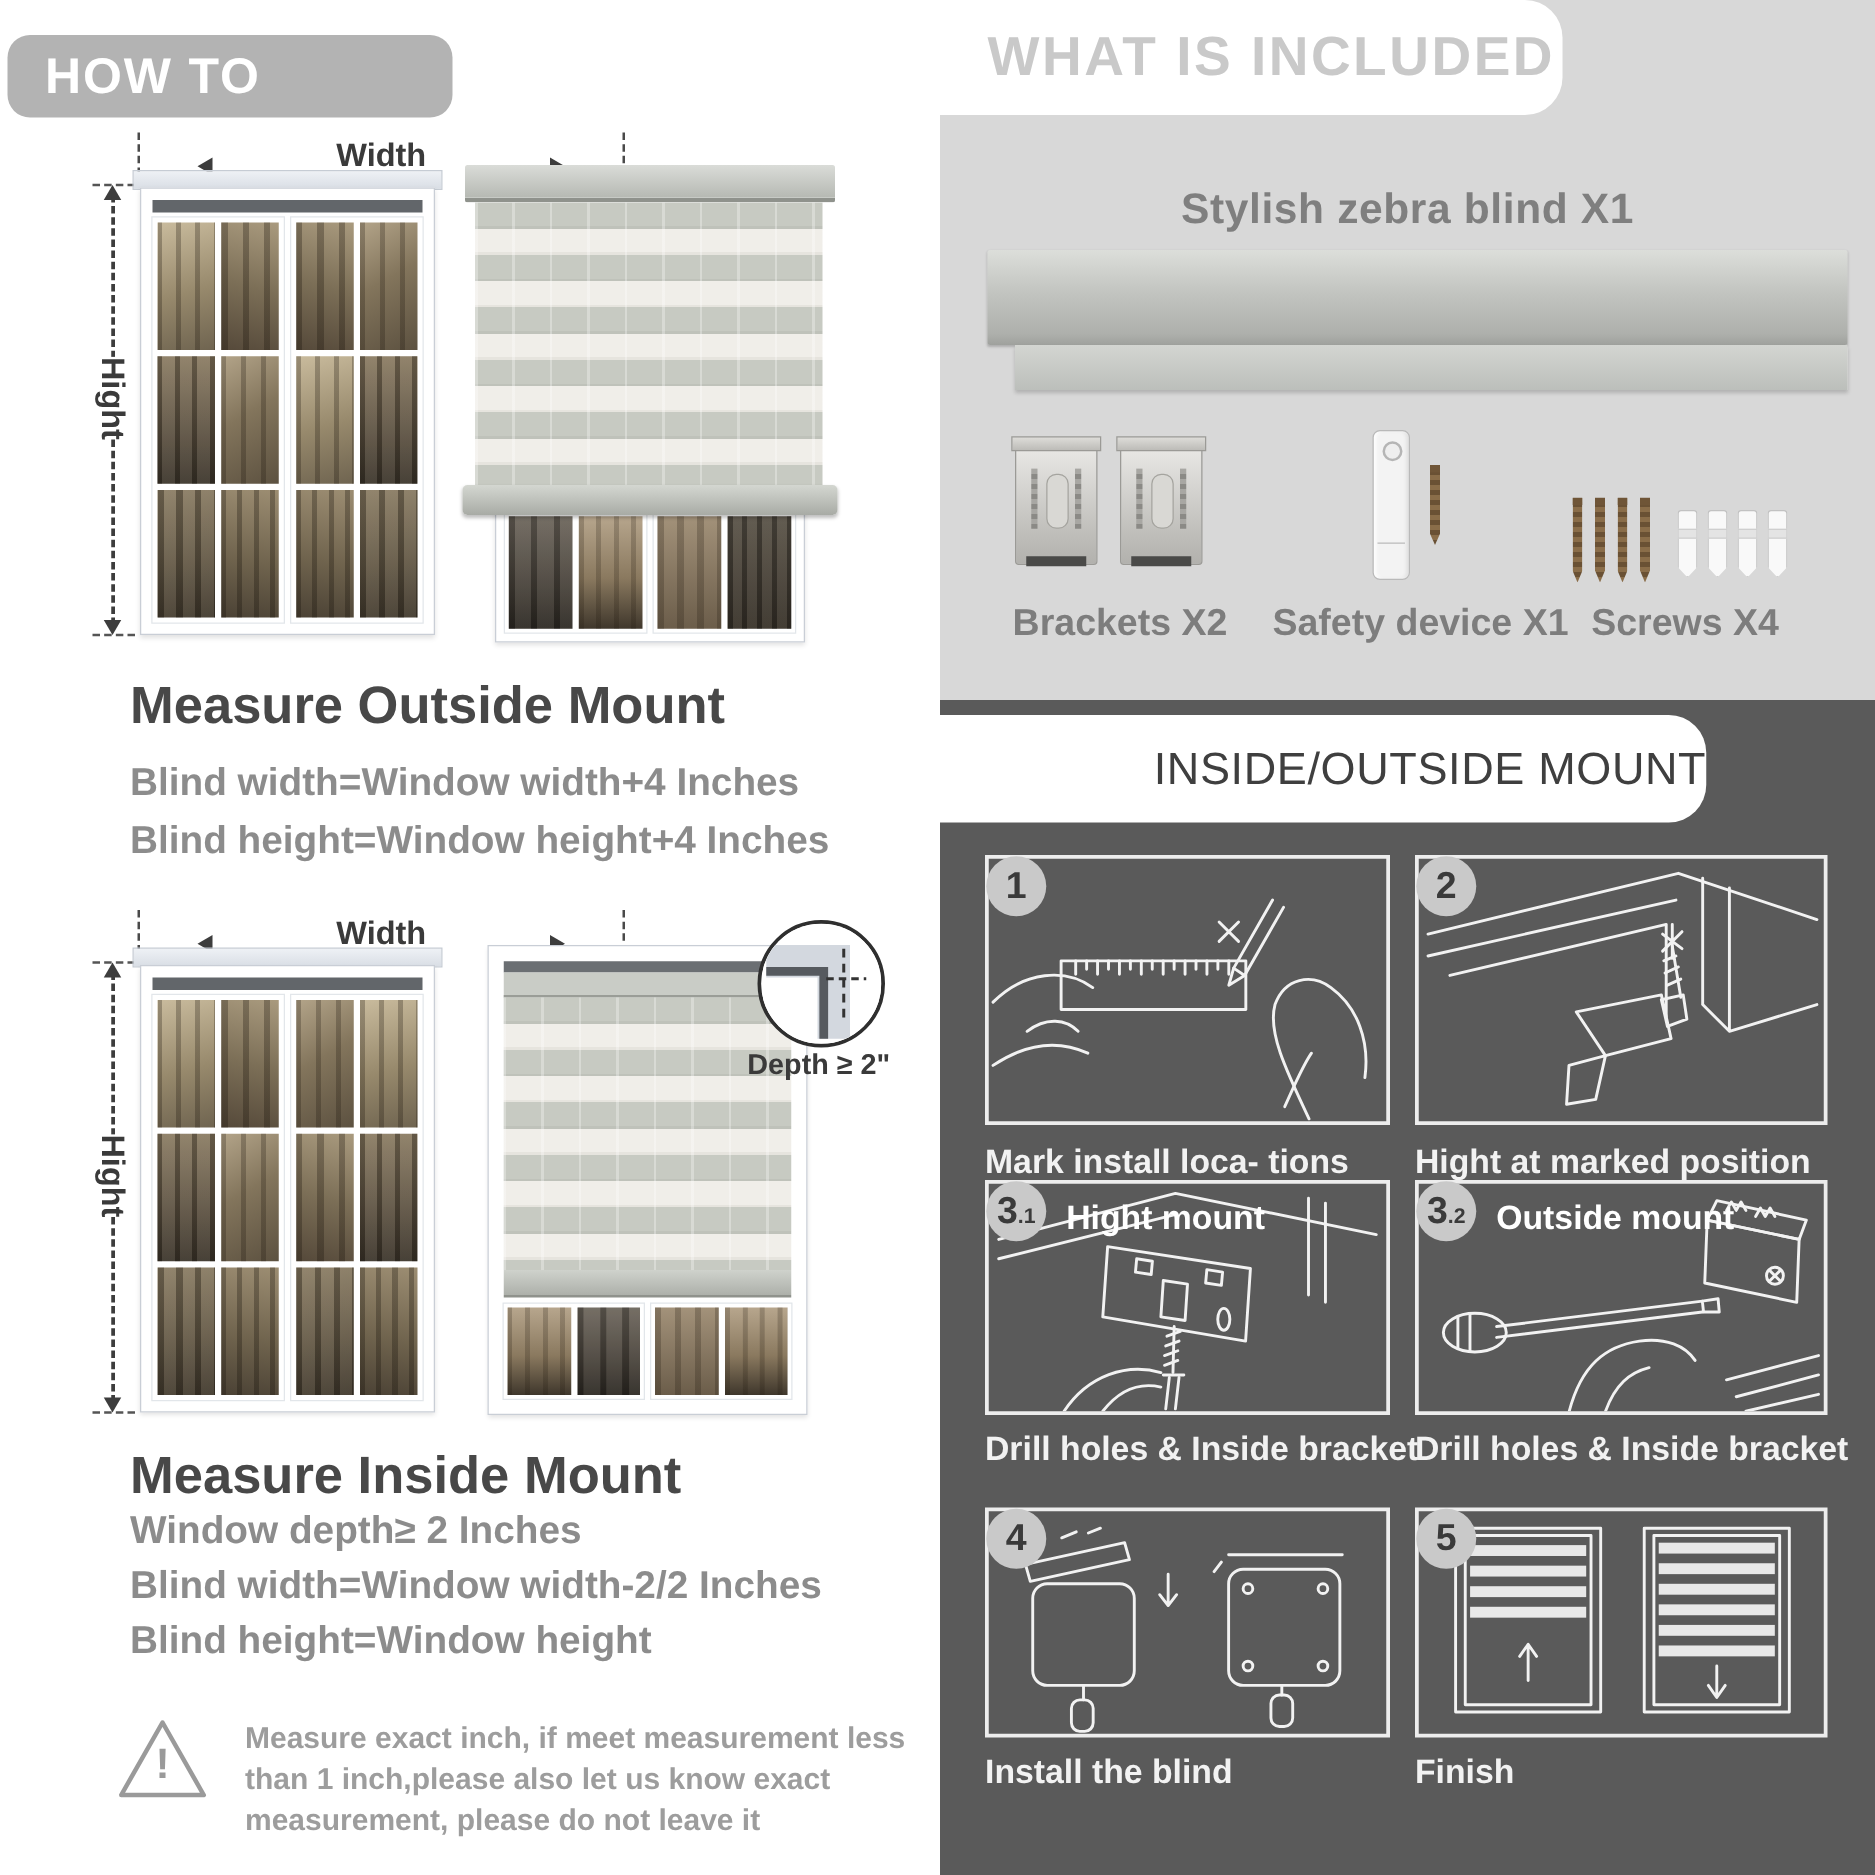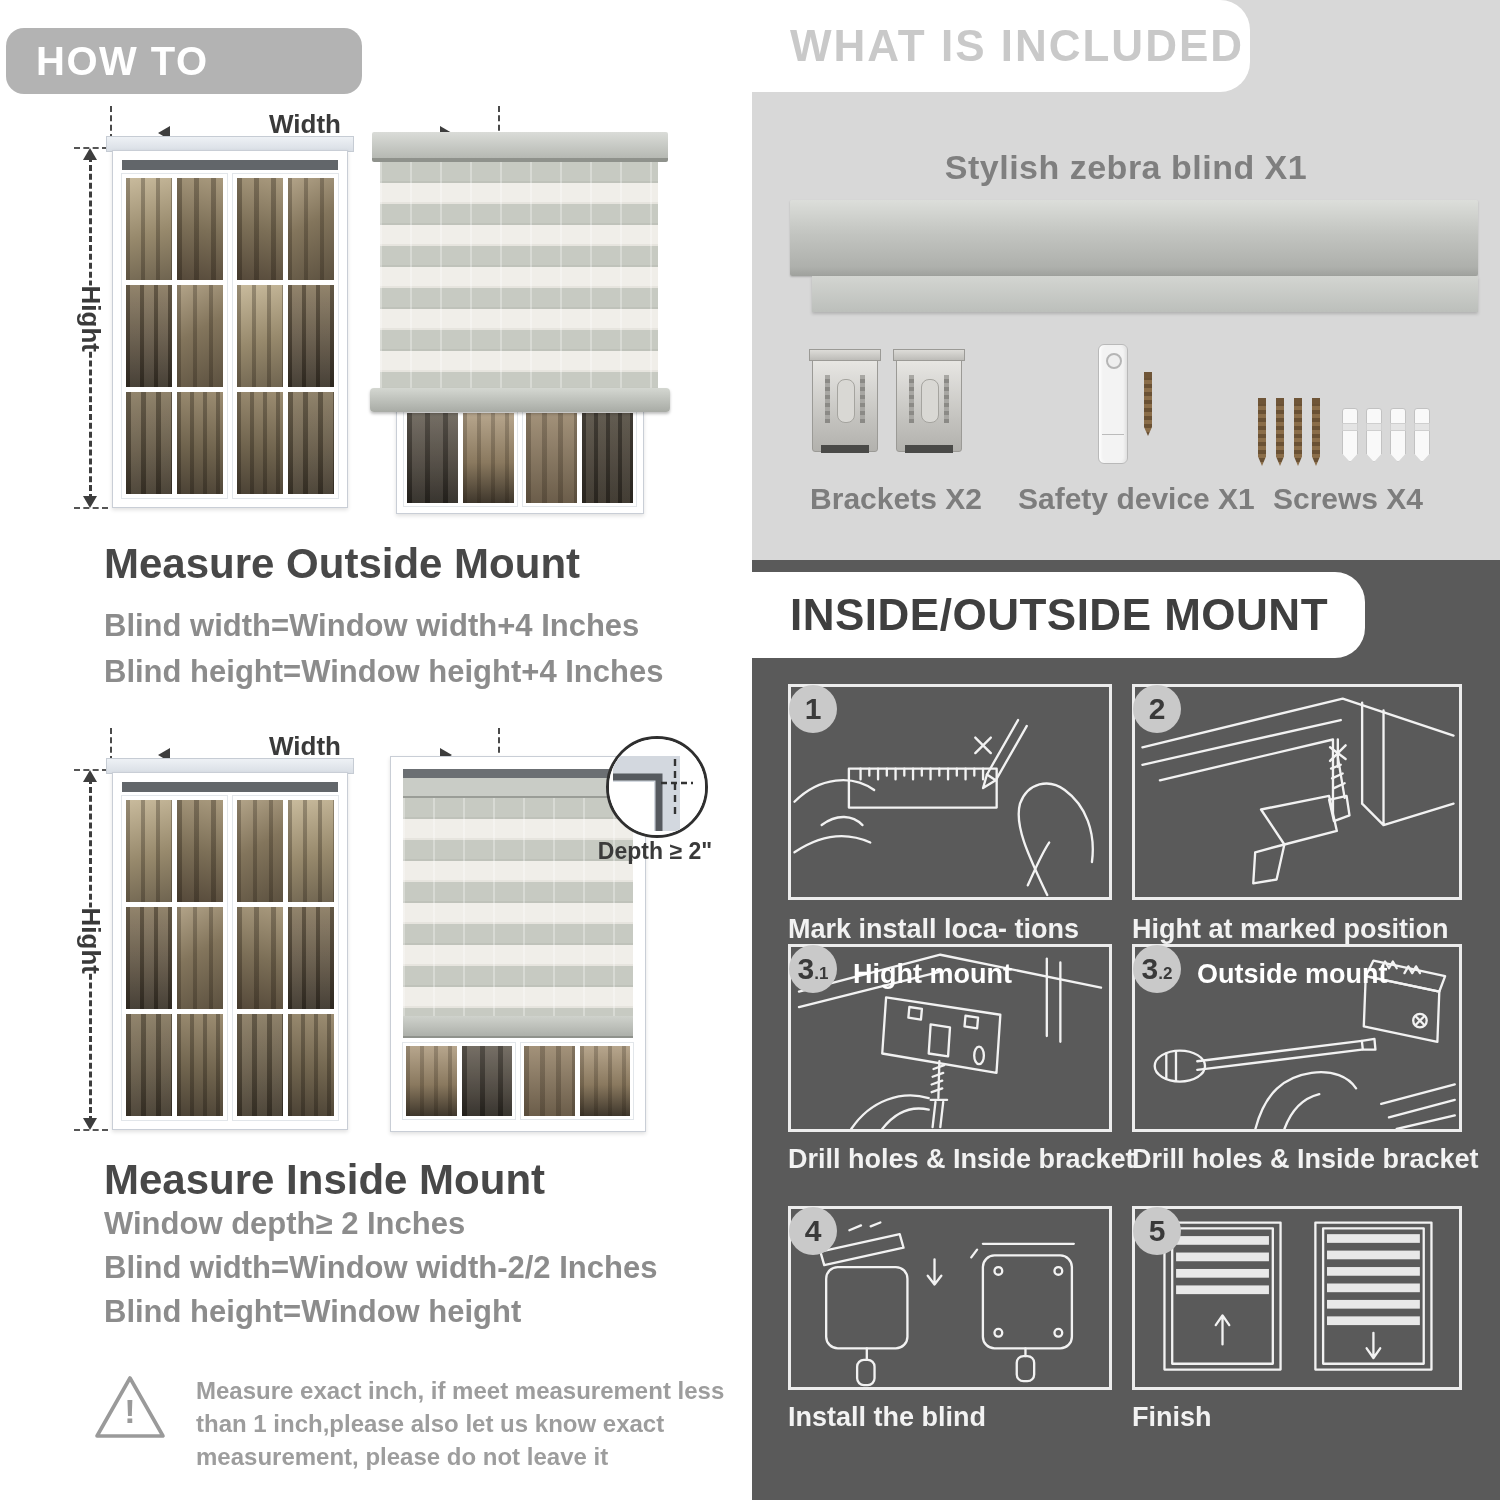--- a/index.html
+++ b/index.html
@@ -146,21 +146,21 @@
   .anchor:before{content:"";position:absolute;left:-1px;right:-1px;top:14px;height:6px;background:#e4e4e4;border:1px solid #cfcfcf;}
 
   .item-label{position:absolute;top:482px;text-align:center;font-size:30px;font-weight:bold;color:#7d7d7d;white-space:nowrap;}
   .lbl-brackets{left:796px;width:200px;}
   .lbl-safety{left:1018px;width:220px;text-align:center;}
   .lbl-screws{left:1248px;width:200px;}
 
   
   .panel-mount{position:absolute;left:752px;top:560px;width:748px;height:940px;background:#5a5a5a;}
   .chip-dark{left:752px;top:572px;width:613px;height:86px;line-height:86px;padding-left:38px;
-    font-size:44px;font-weight:bold;color:#3f3f3f;letter-spacing:.5px;white-space:nowrap;z-index:3;}
+    font-size:36px;font-weight:normal;color:#3f3f3f;letter-spacing:.5px;white-space:nowrap;z-index:3;text-align:right;}
 
   .step{position:absolute;border:3px solid #ededed;box-sizing:border-box;}
   .st1{left:788px;top:684px;width:324px;height:216px;}
   .st2{left:1132px;top:684px;width:330px;height:216px;}
   .st3{left:788px;top:944px;width:324px;height:188px;}
   .st4{left:1132px;top:944px;width:330px;height:188px;}
   .st5{left:788px;top:1206px;width:324px;height:184px;}
   .st6{left:1132px;top:1206px;width:330px;height:184px;}
   .step svg{display:block;width:100%;height:100%;}
   .badge{position:absolute;left:-2px;top:-2px;width:48px;height:48px;border-radius:50%;background:#c9c9c9;

